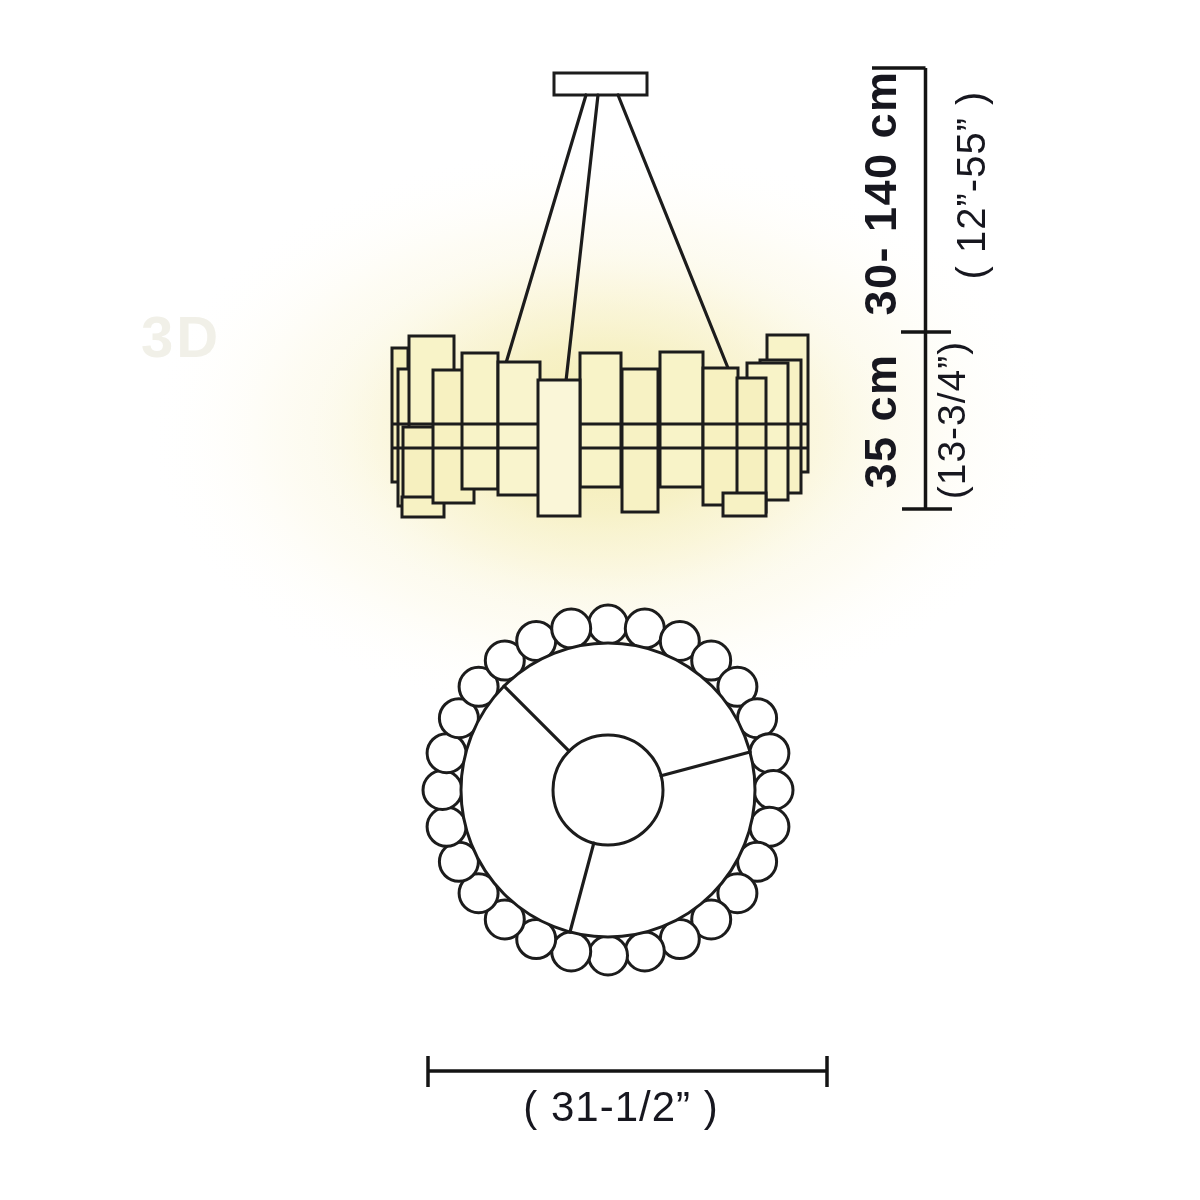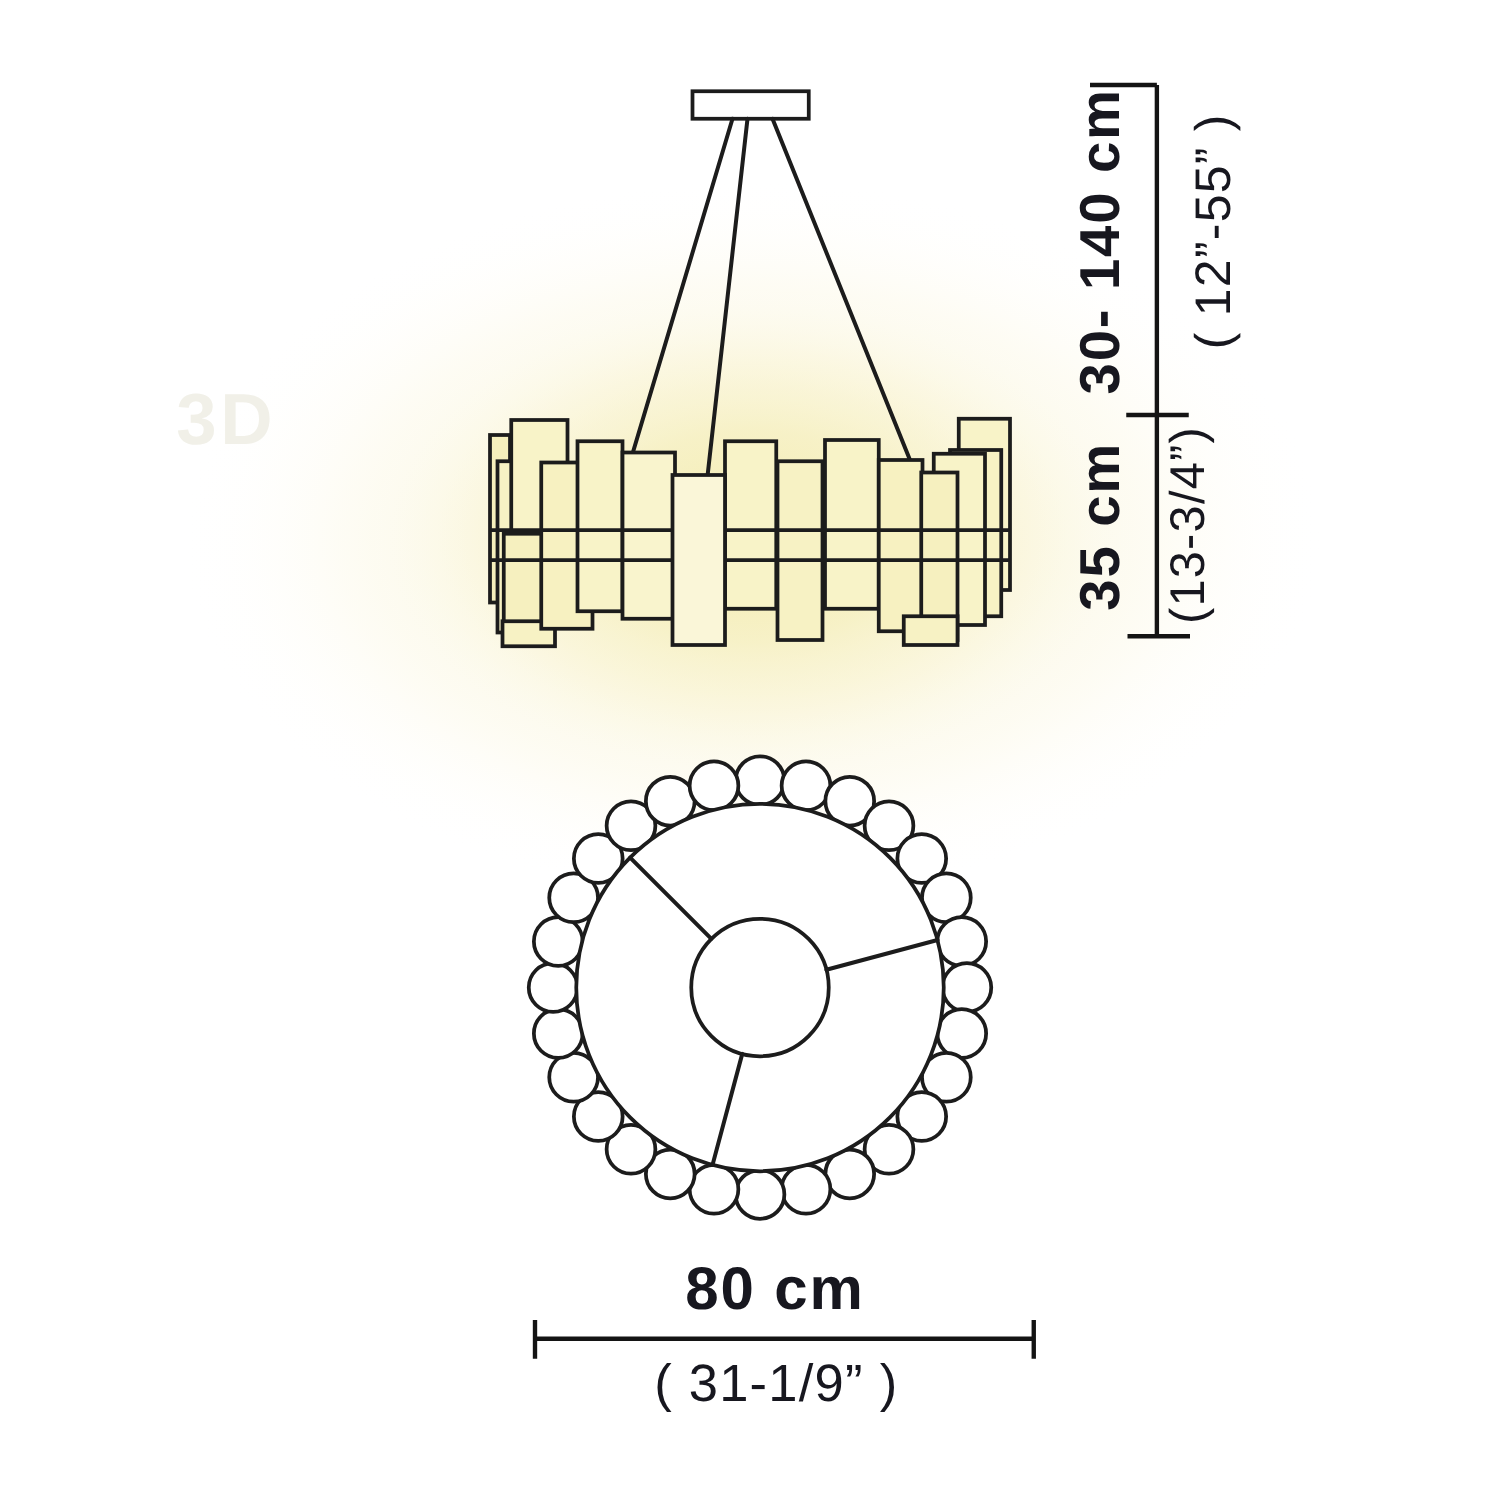--- a/index.html
+++ b/index.html
@@ -133,16 +133,15 @@
   </svg>
 
   <div class="watermark">3D</div>
 
   <div class="dim-text rot metric t-sus-m">30- 140 cm</div>
   <div class="dim-text rot imperial t-sus-i">( 12”-55” )</div>
 
   <div class="dim-text rot metric t-shade-m">35 cm</div>
   <div class="dim-text rot imperial t-shade-i">(13-3/4”)</div>
 
-  <div class="dim-text metric t-dia-m">80 cm</div>
-  <div class="dim-text imperial t-dia-i">( 31-1/9” )</div>
+  <div class="dim-text imperial t-dia-i">( 31-1/2” )</div>
 
 </div>
 
 </body></html>

